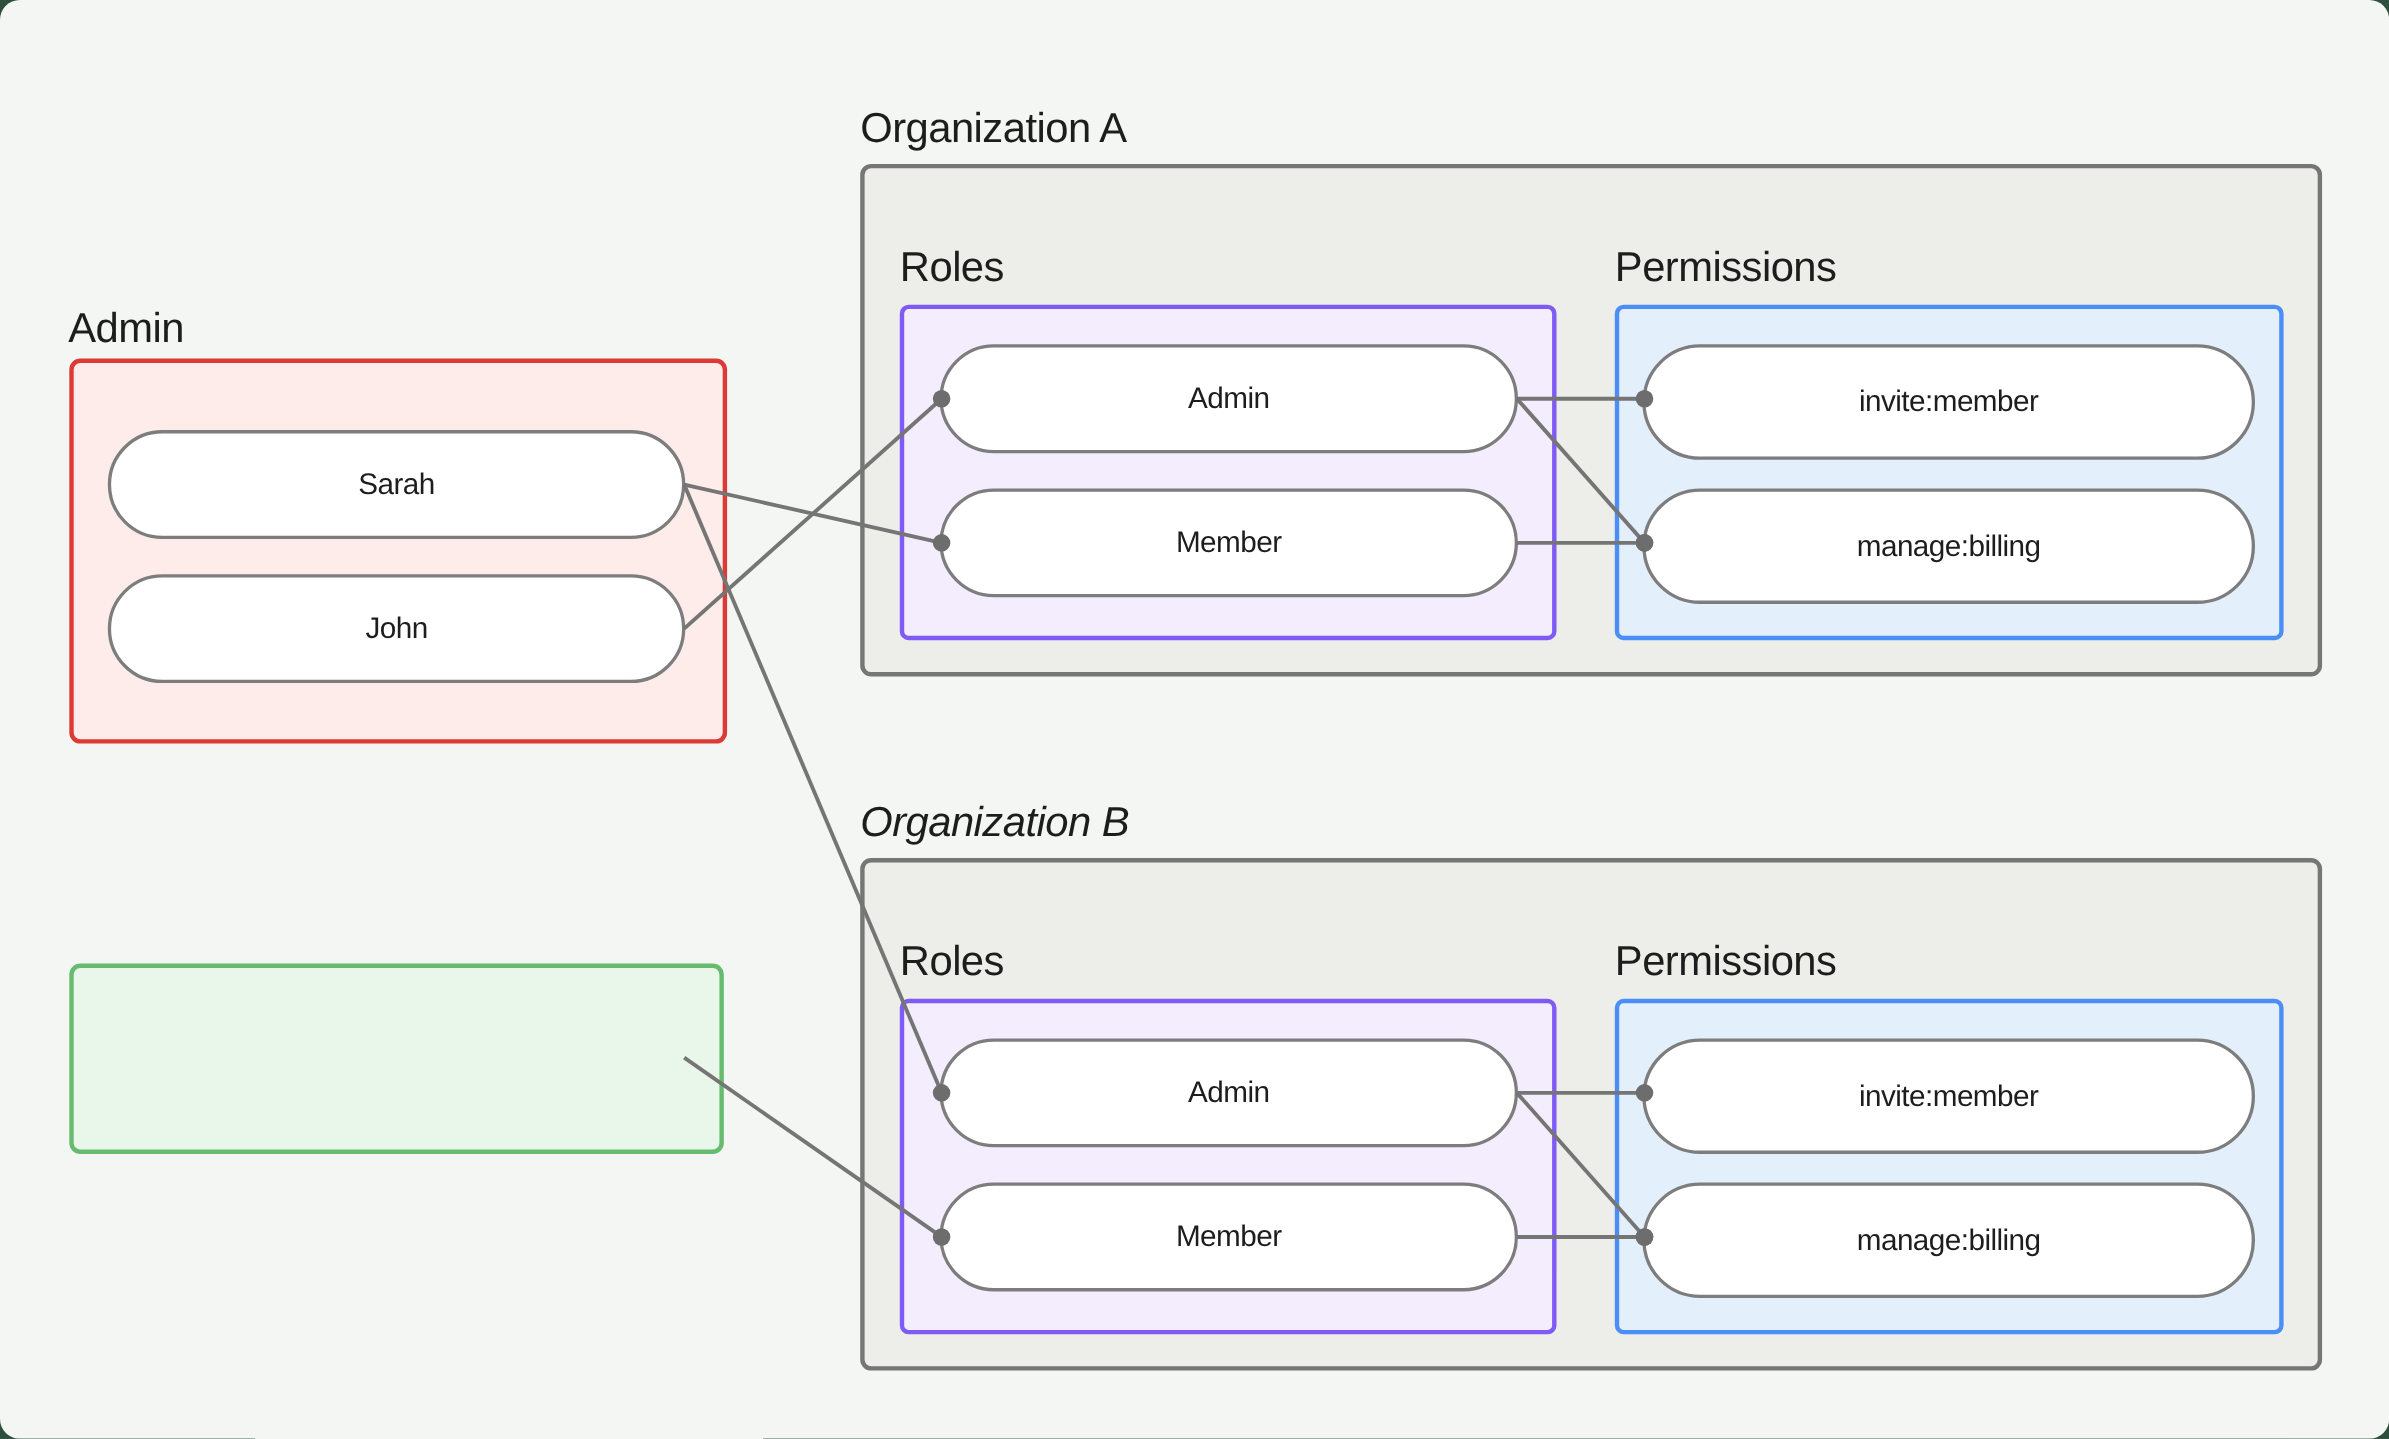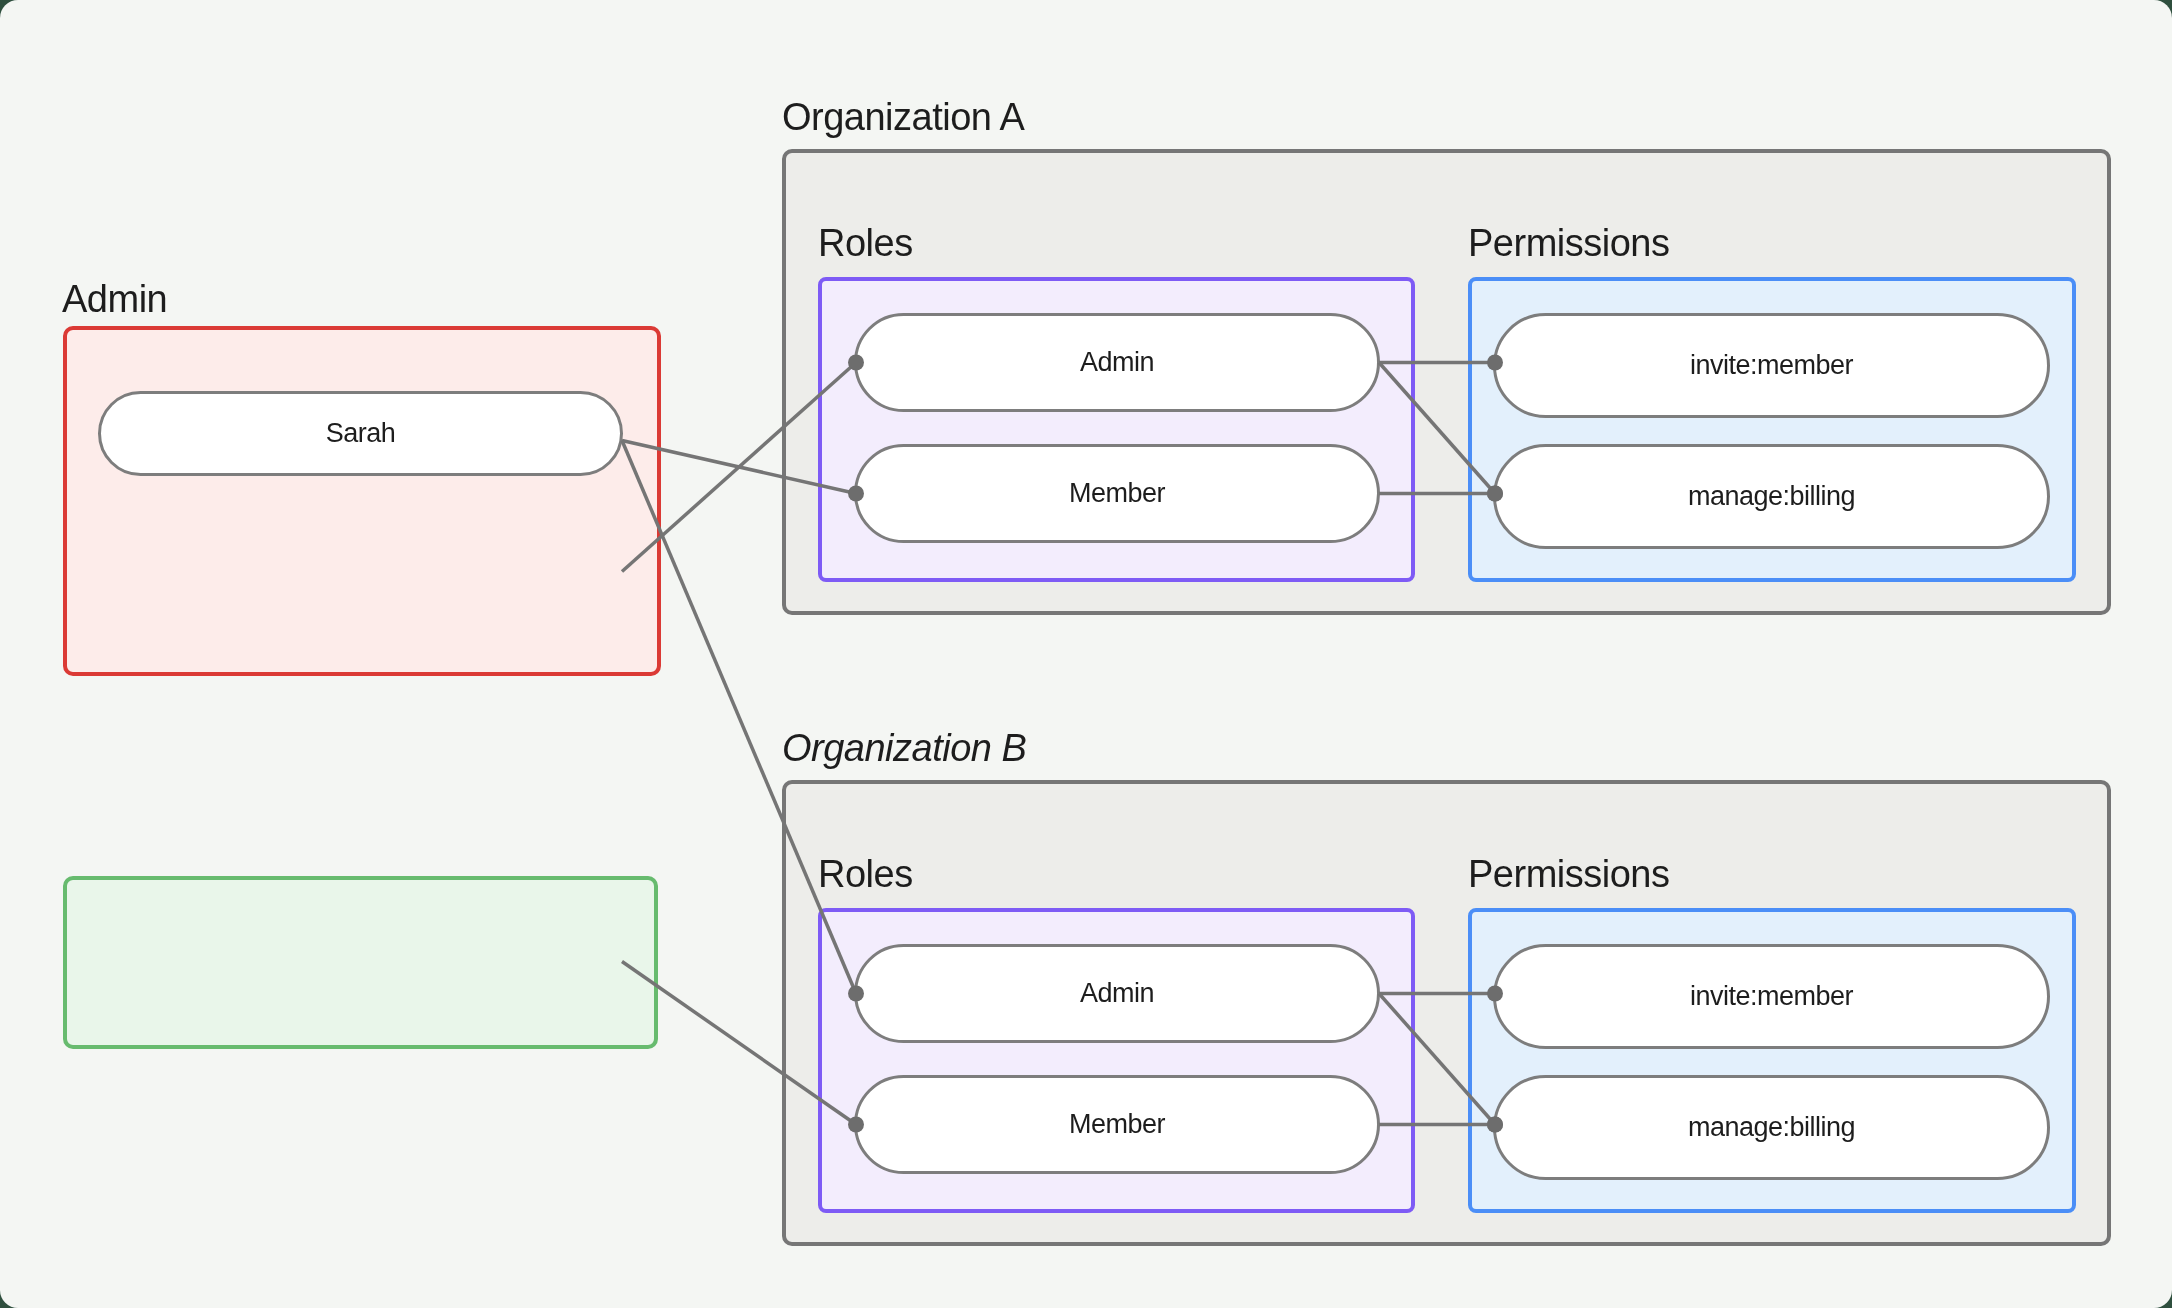--- a/index.html
+++ b/index.html
@@ -22,34 +22,37 @@
   .org-box{left:782px;width:1329px;height:466px;background:var(--org-bg);border:4px solid var(--org-border);}
   .org-a{top:149px;} .org-b{top:780px;}
   .roles-box{position:absolute;left:818px;width:597px;height:305px;background:var(--purple-bg);border:4px solid var(--purple);border-radius:8px;box-sizing:border-box;}
   .perms-box{position:absolute;left:1468px;width:608px;height:305px;background:var(--blue-bg);border:4px solid var(--blue);border-radius:8px;box-sizing:border-box;}
   .row-a{top:277px;} .row-b{top:908px;}
   .pill{
     position:absolute;background:var(--pill-bg);border:3px solid var(--pill-border);
     border-radius:60px;box-sizing:border-box;display:flex;align-items:center;justify-content:center;
     font-size:27px;font-weight:400;color:var(--text);white-space:nowrap;
   }
-  .user-pill{left:98px;width:525px;height:85px;}
+  .user-pill{left:98px;width:525px;height:99px;}
   .role-pill{left:854px;width:526px;height:99px;}
   .perm-pill{left:1493px;width:557px;height:105px;}
   #edges{position:absolute;left:0;top:0;width:2172px;height:1308px;z-index:10;pointer-events:none;}
 </style>
 </head>
 <body>
 
 <div id="canvas">
 
   <div class="section-label" style="left:62px;top:252px;">Admin</div>
   <div class="group-box users-box"></div>
   <div class="pill user-pill" style="top:391px;">
     <span>Sarah</span>
+  </div>
+  <div class="pill user-pill" style="top:522px;">
+    <span>John</span>
   </div>
 
   <div class="group-box m2m-box"></div>
 
   <div class="section-label" style="left:782px;top:70px;">Organization A</div>
   <div class="group-box org-box org-a"></div>
   <div class="section-label" style="left:818px;top:196px;">Roles</div>
   <div class="section-label" style="left:1468px;top:196px;">Permissions</div>
   <div class="roles-box row-a"></div>
   <div class="perms-box row-a"></div>

